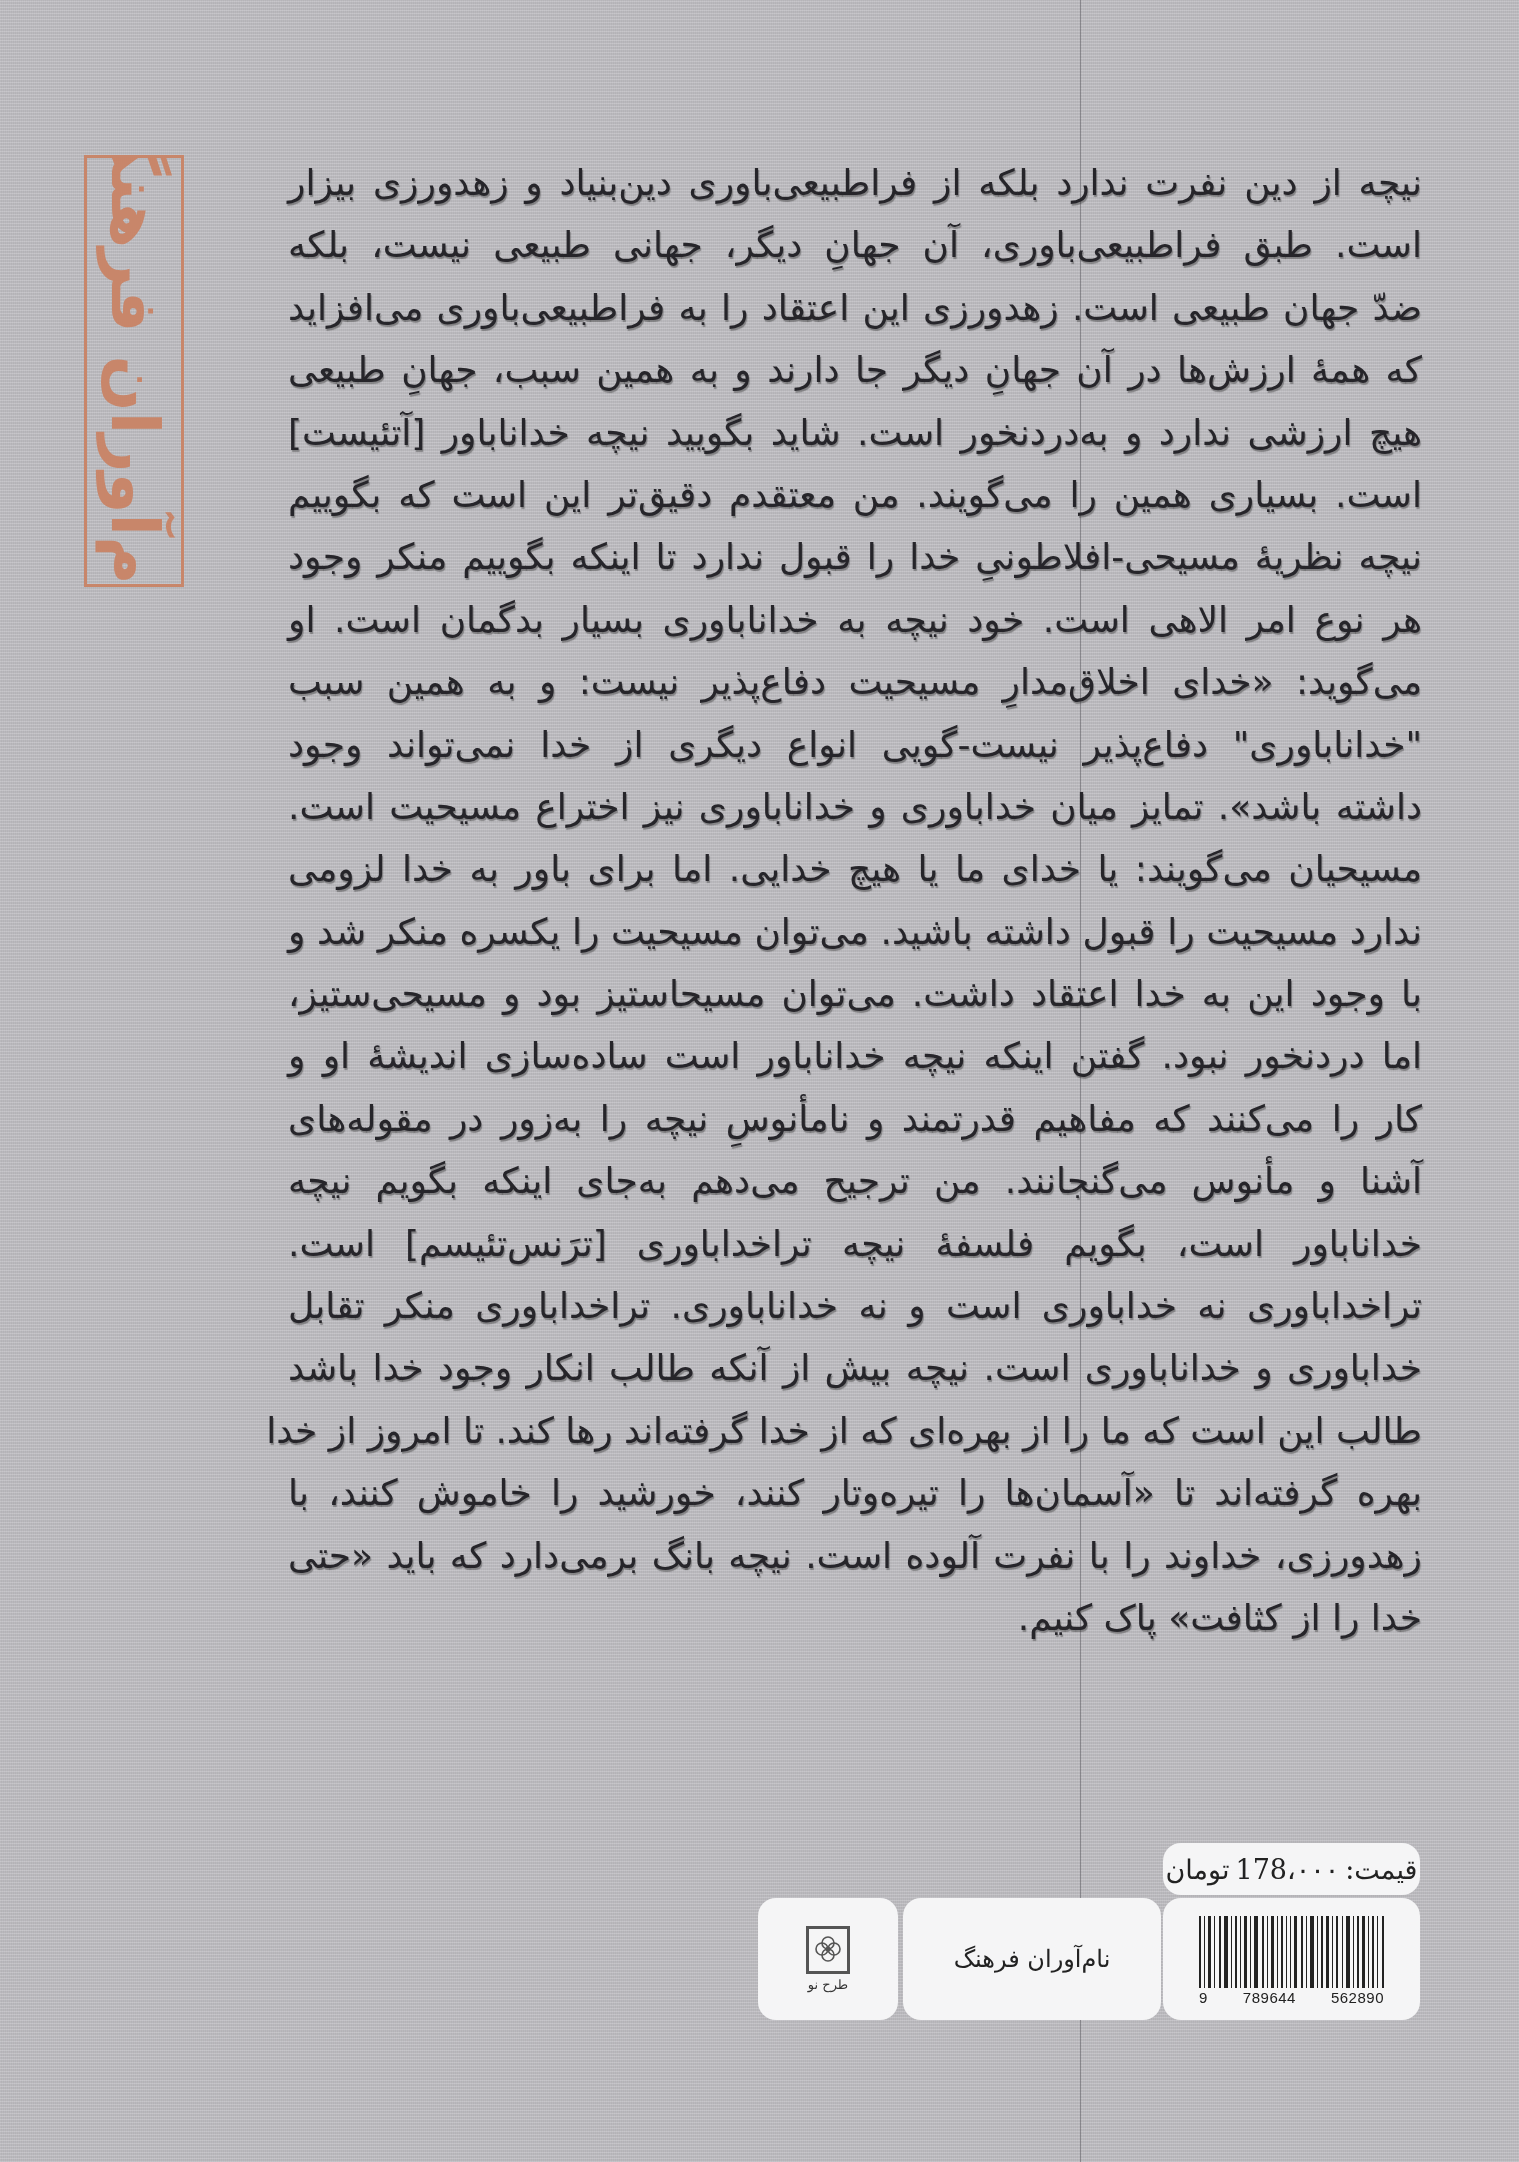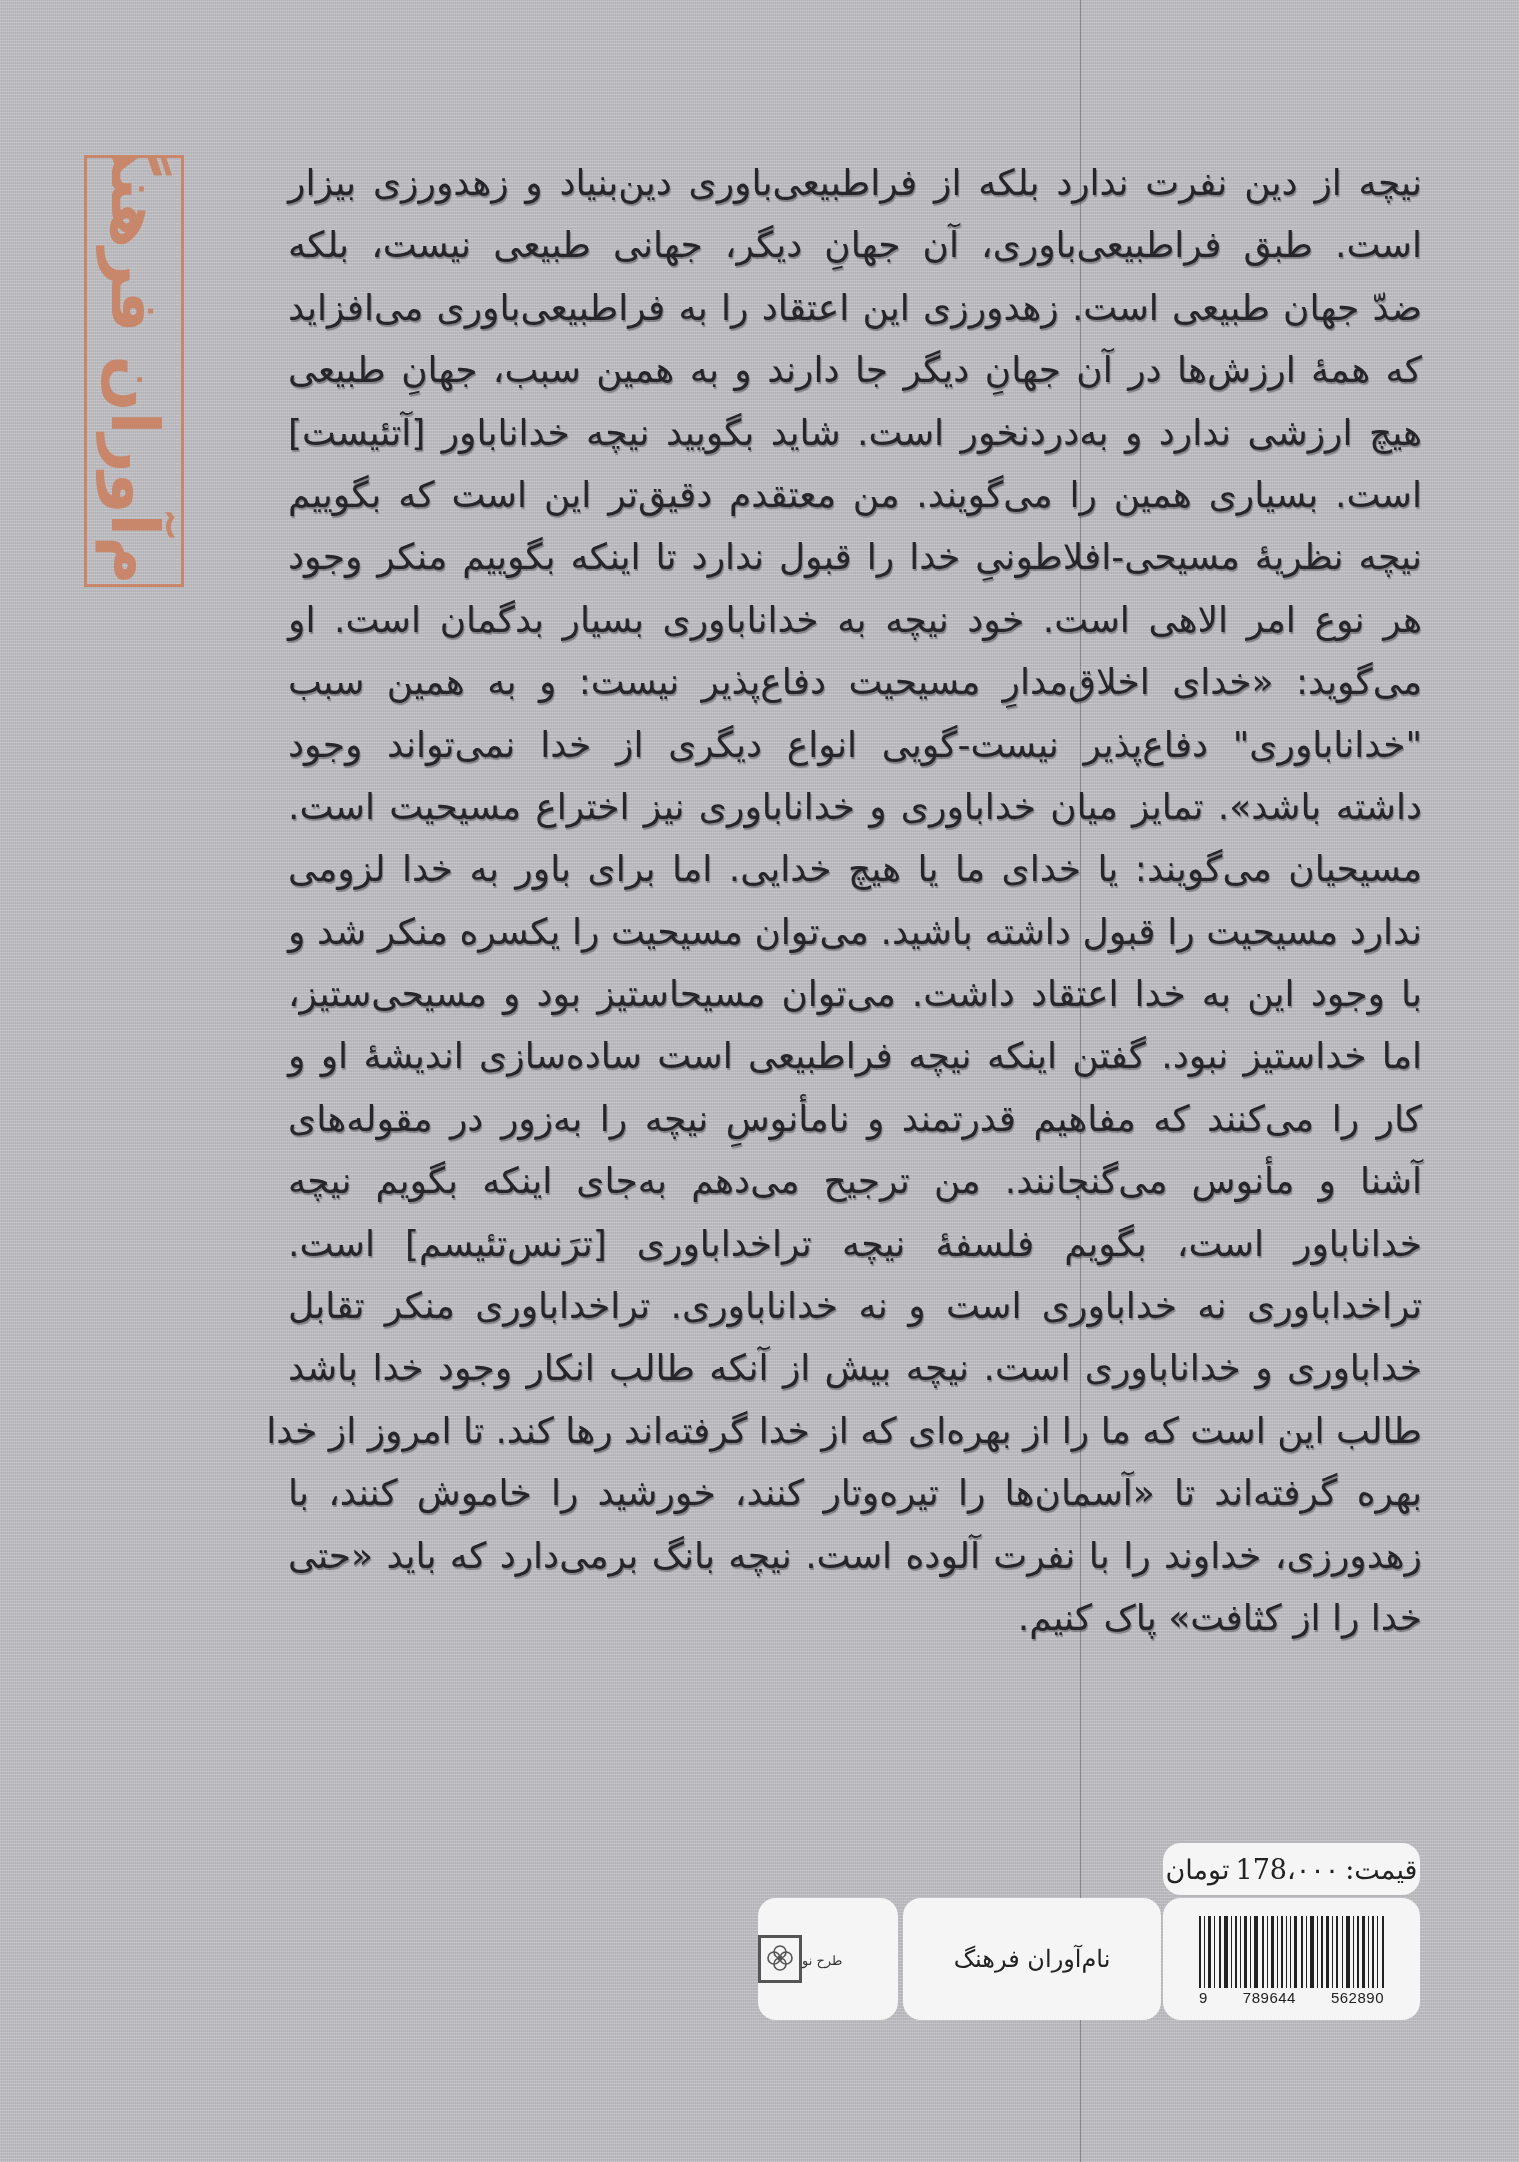--- a/index.html
+++ b/index.html
@@ -142,22 +142,23 @@
       font-family: "DejaVu Serif", serif;
       font-size: 24px;
       color: #222;
     }
     .publisher-label {
       left: 758px;
       top: 1898px;
       width: 140px;
       height: 122px;
       display: flex;
-      flex-direction: row;
-      align-items: center;
+      flex-direction: column;
+      align-items: center;
+      justify-content: center;
     }
     .publisher-emblem {
       width: 44px;
       height: 48px;
       border: 3px solid #555;
       box-sizing: border-box;
       display: flex;
       align-items: center;
       justify-content: center;
       background: #f5f5f6;
@@ -187,21 +188,21 @@
   <span class="body-line">هیچ ارزشی ندارد و به‌دردنخور است. شاید بگویید نیچه خداناباور [آتئیست]</span>
   <span class="body-line">است. بسیاری همین را می‌گویند. من معتقدم دقیق‌تر این است که بگوییم</span>
   <span class="body-line">نیچه نظریهٔ مسیحی-افلاطونیِ خدا را قبول ندارد تا اینکه بگوییم منکر وجود</span>
   <span class="body-line">هر نوع امر الاهی است. خود نیچه به خداناباوری بسیار بدگمان است. او</span>
   <span class="body-line">می‌گوید: «خدای اخلاق‌مدارِ مسیحیت دفاع‌پذیر نیست: و به همین سبب</span>
   <span class="body-line">"خداناباوری" دفاع‌پذیر نیست-گویی انواع دیگری از خدا نمی‌تواند وجود</span>
   <span class="body-line">داشته باشد». تمایز میان خداباوری و خداناباوری نیز اختراع مسیحیت است.</span>
   <span class="body-line">مسیحیان می‌گویند: یا خدای ما یا هیچ خدایی. اما برای باور به خدا لزومی</span>
   <span class="body-line">ندارد مسیحیت را قبول داشته باشید. می‌توان مسیحیت را یکسره منکر شد و</span>
   <span class="body-line">با وجود این به خدا اعتقاد داشت. می‌توان مسیحاستیز بود و مسیحی‌ستیز،</span>
-  <span class="body-line">اما خداستیز نبود. گفتن اینکه نیچه فراطبیعی است ساده‌سازی اندیشهٔ او و</span>
+  <span class="body-line">اما دردنخور نبود. گفتن اینکه نیچه خداناباور است ساده‌سازی اندیشهٔ او و</span>
   <span class="body-line">کار را می‌کنند که مفاهیم قدرتمند و نامأنوسِ نیچه را به‌زور در مقوله‌های</span>
   <span class="body-line">آشنا و مأنوس می‌گنجانند. من ترجیح می‌دهم به‌جای اینکه بگویم نیچه</span>
   <span class="body-line">خداناباور است، بگویم فلسفهٔ نیچه تراخداباوری [ترَنس‌تئیسم] است.</span>
   <span class="body-line">تراخداباوری نه خداباوری است و نه خداناباوری. تراخداباوری منکر تقابل</span>
   <span class="body-line">خداباوری و خداناباوری است. نیچه بیش از آنکه طالب انکار وجود خدا باشد</span>
   <span class="body-line">طالب این است که ما را از بهره‌ای که از خدا گرفته‌اند رها کند. تا امروز از خدا</span>
   <span class="body-line">بهره گرفته‌اند تا «آسمان‌ها را تیره‌وتار کنند، خورشید را خاموش کنند، با</span>
   <span class="body-line">زهدورزی، خداوند را با نفرت آلوده است. نیچه بانگ برمی‌دارد که باید «حتی</span>
   <span class="body-line last">خدا را از کثافت» پاک کنیم.</span>
 </div>

